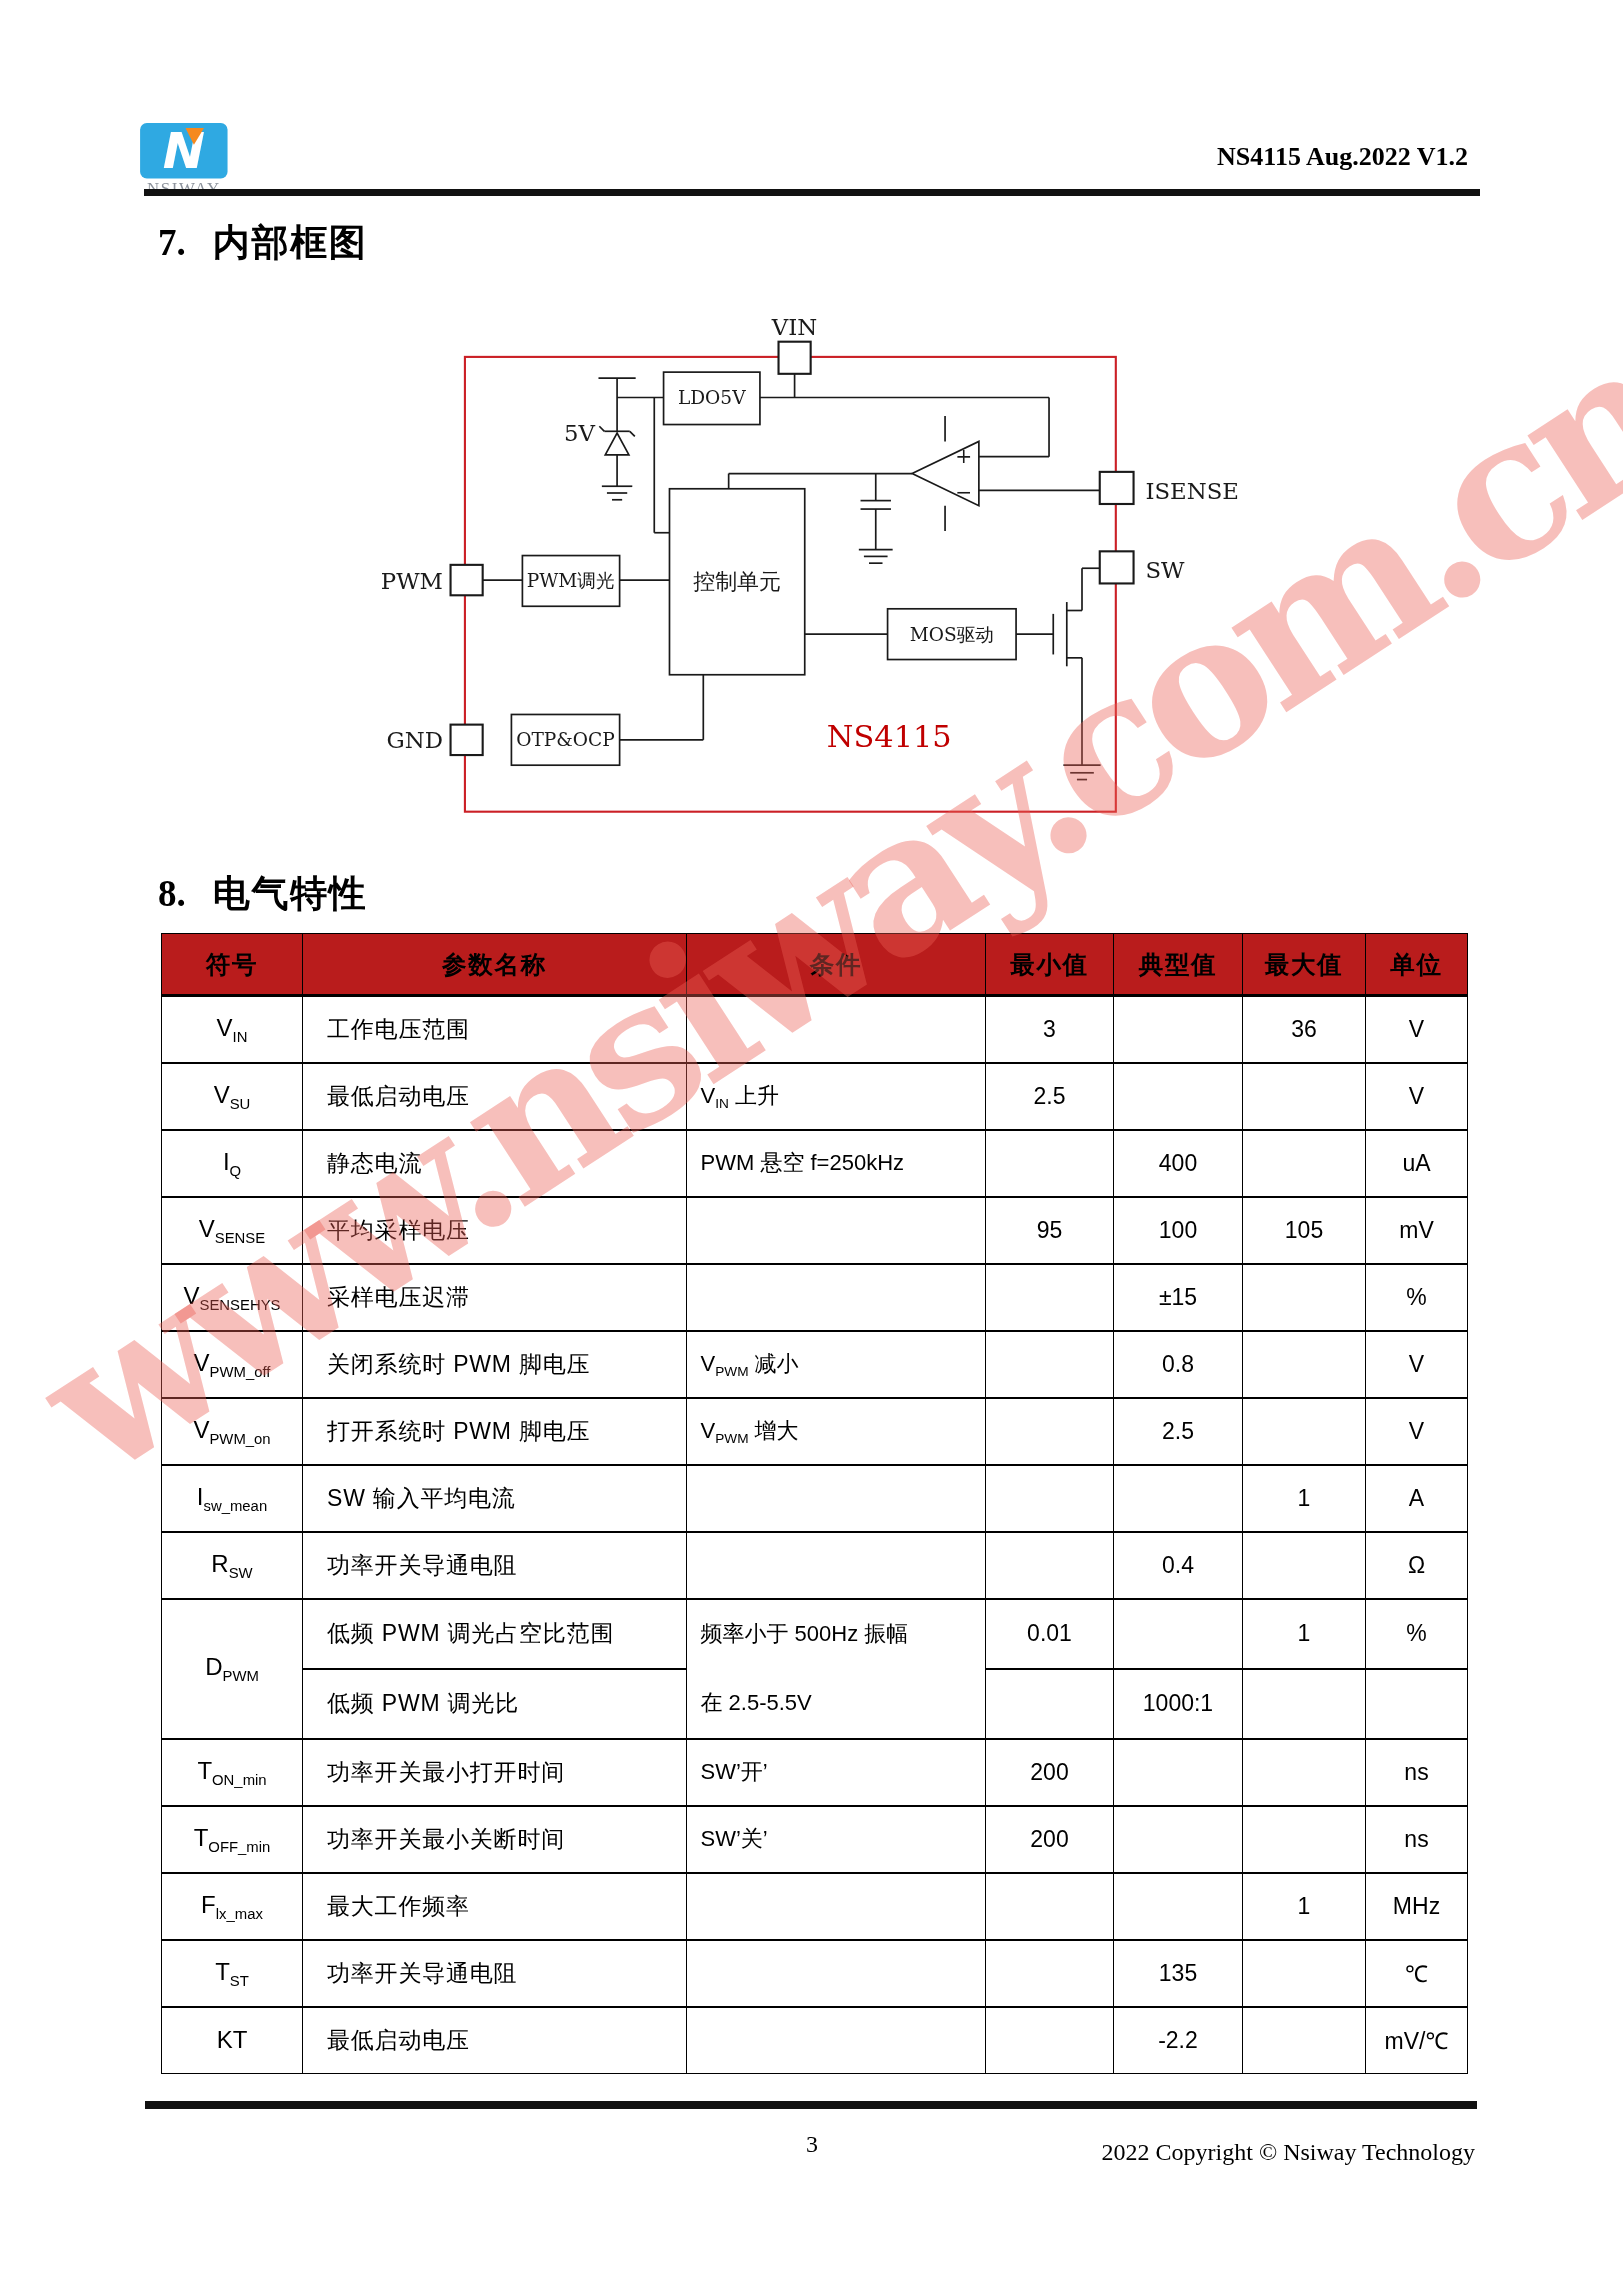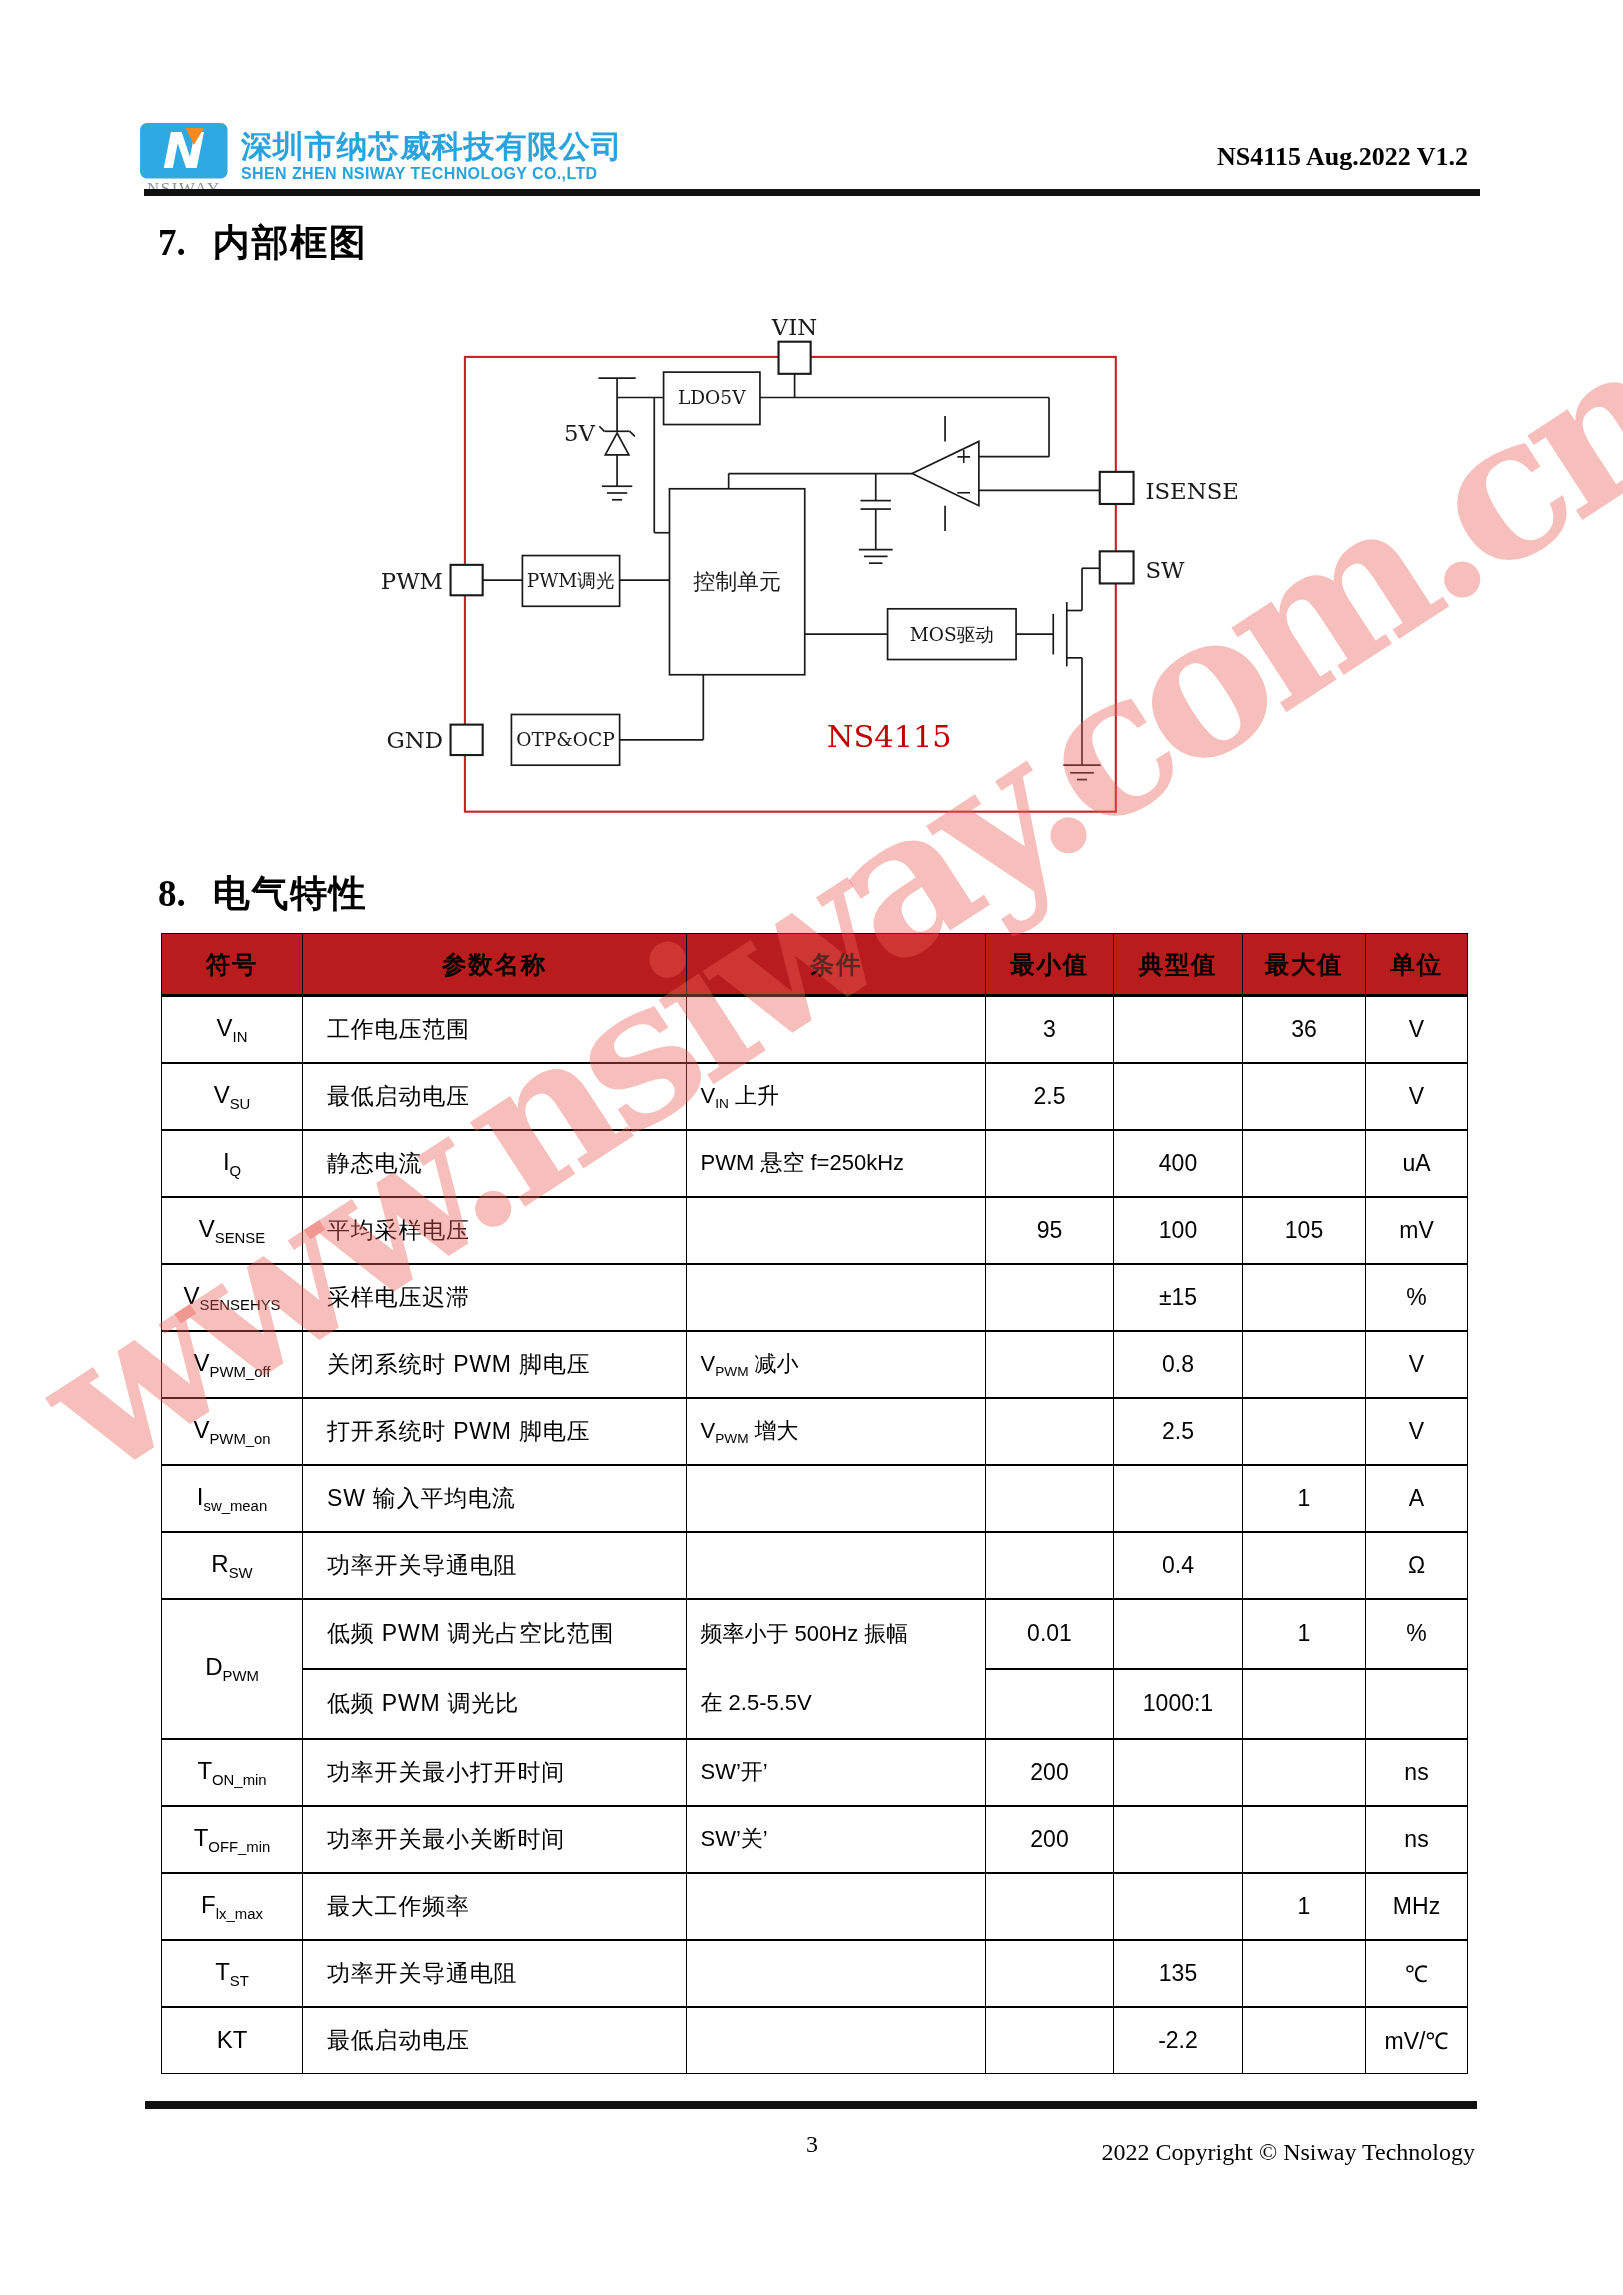--- a/index.html
+++ b/index.html
@@ -63,24 +63,20 @@
 
 <div class="page">
 
   <div class="logo-wrap">
     <svg class="logo-mark" width="95" height="74" viewBox="0 0 112 88">
       <rect x="2" y="0" width="104" height="66" rx="8" fill="#2fa9e2"></rect>
       <text x="54" y="54" text-anchor="middle" font-family="DejaVu Sans, sans-serif" font-style="italic" font-weight="bold" font-size="60" fill="#ffffff">N</text>
       <polygon points="56,6 78,6 66,26" fill="#f5891f"></polygon>
       <text x="54" y="84" text-anchor="middle" font-family="Liberation Serif, serif" font-size="20" fill="#8d939c" letter-spacing="2">NSIWAY</text>
     </svg>
-    <div class="company">
-      <div class="company-cn">深圳市纳芯威科技有限公司</div>
-      <div class="company-en">SHEN ZHEN NSIWAY TECHNOLOGY CO.,LTD</div>
-    </div>
   </div>
   <div class="doc-ref">NS4115 Aug.2022 V1.2</div>
   <div class="header-rule"></div>
 
   <div class="sec-title" id="sec7-title">
     <span>7.</span><span class="t">内部框图</span>
   </div>
 
   <svg class="diagram" viewBox="0 0 1920 660">
 

